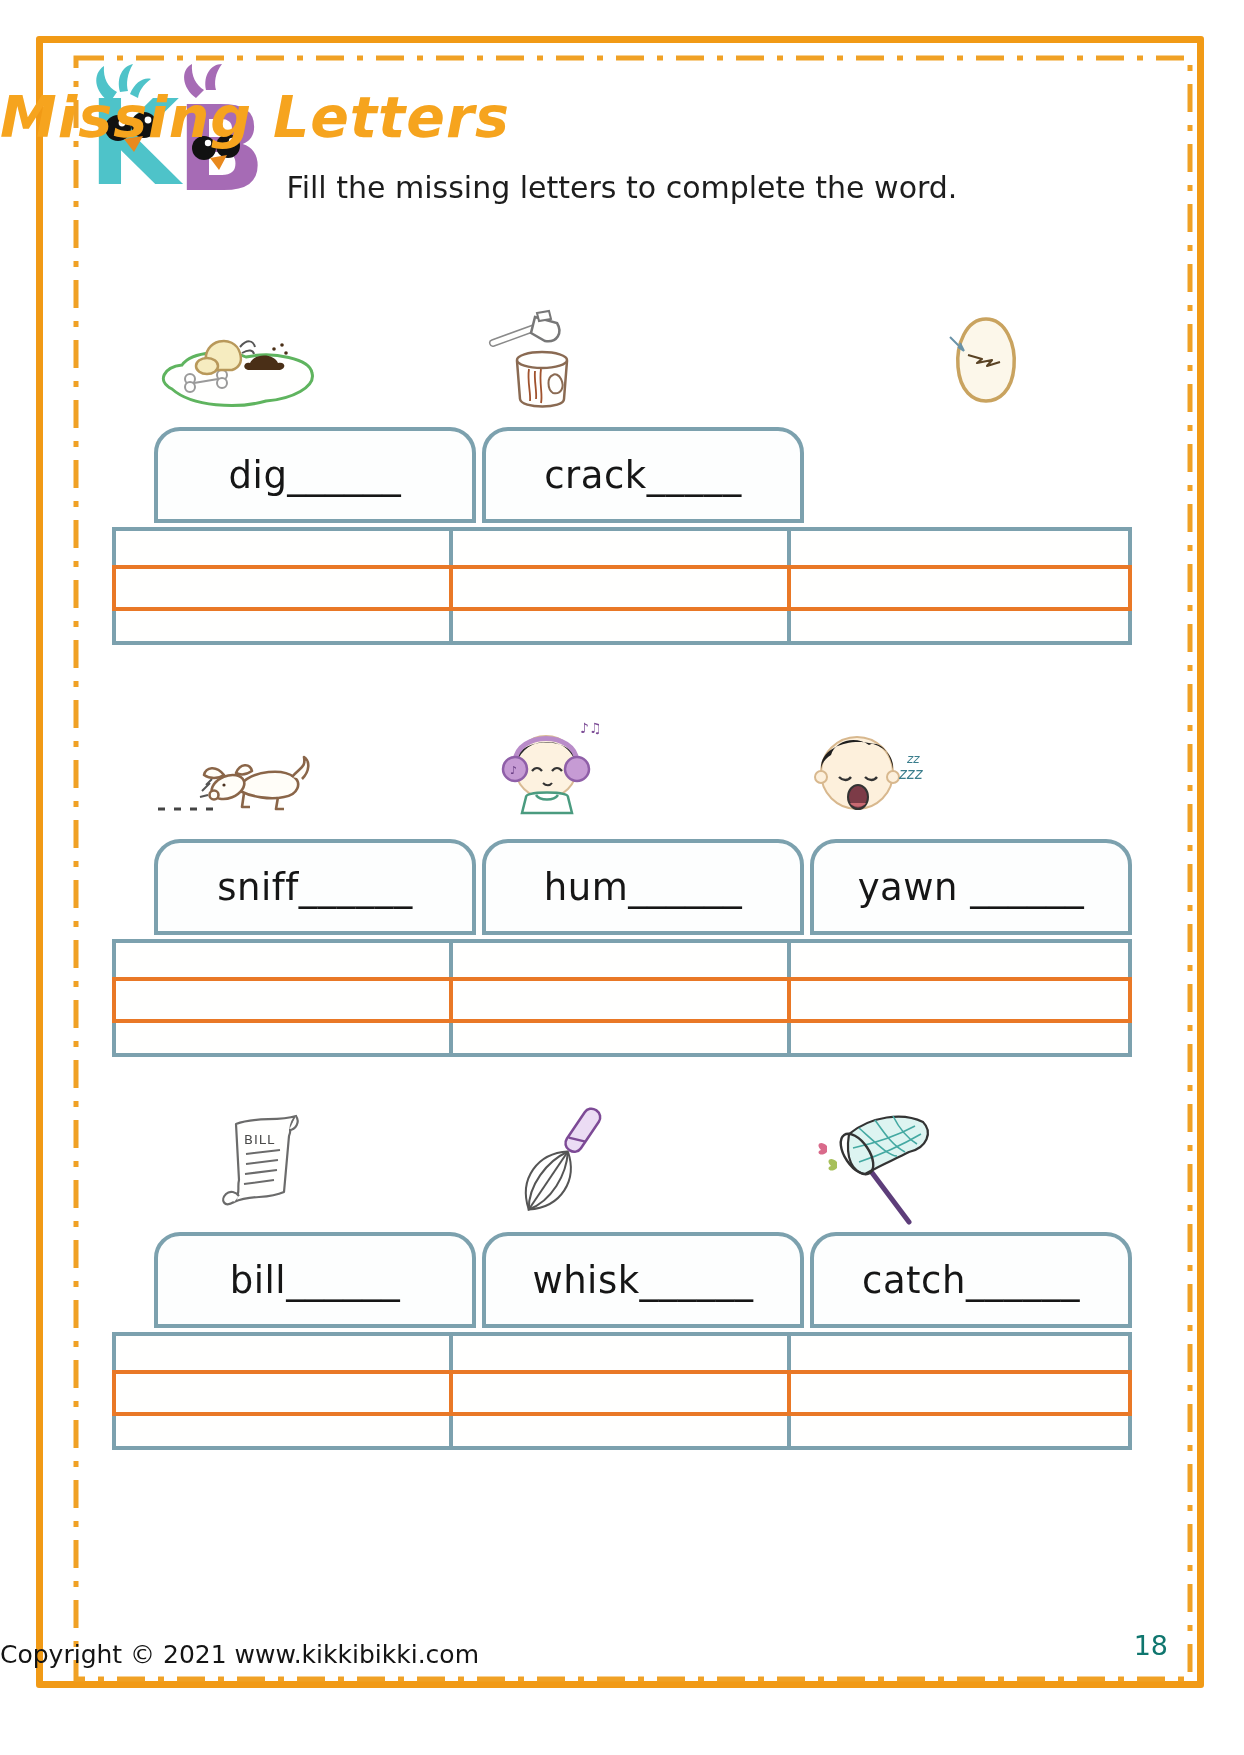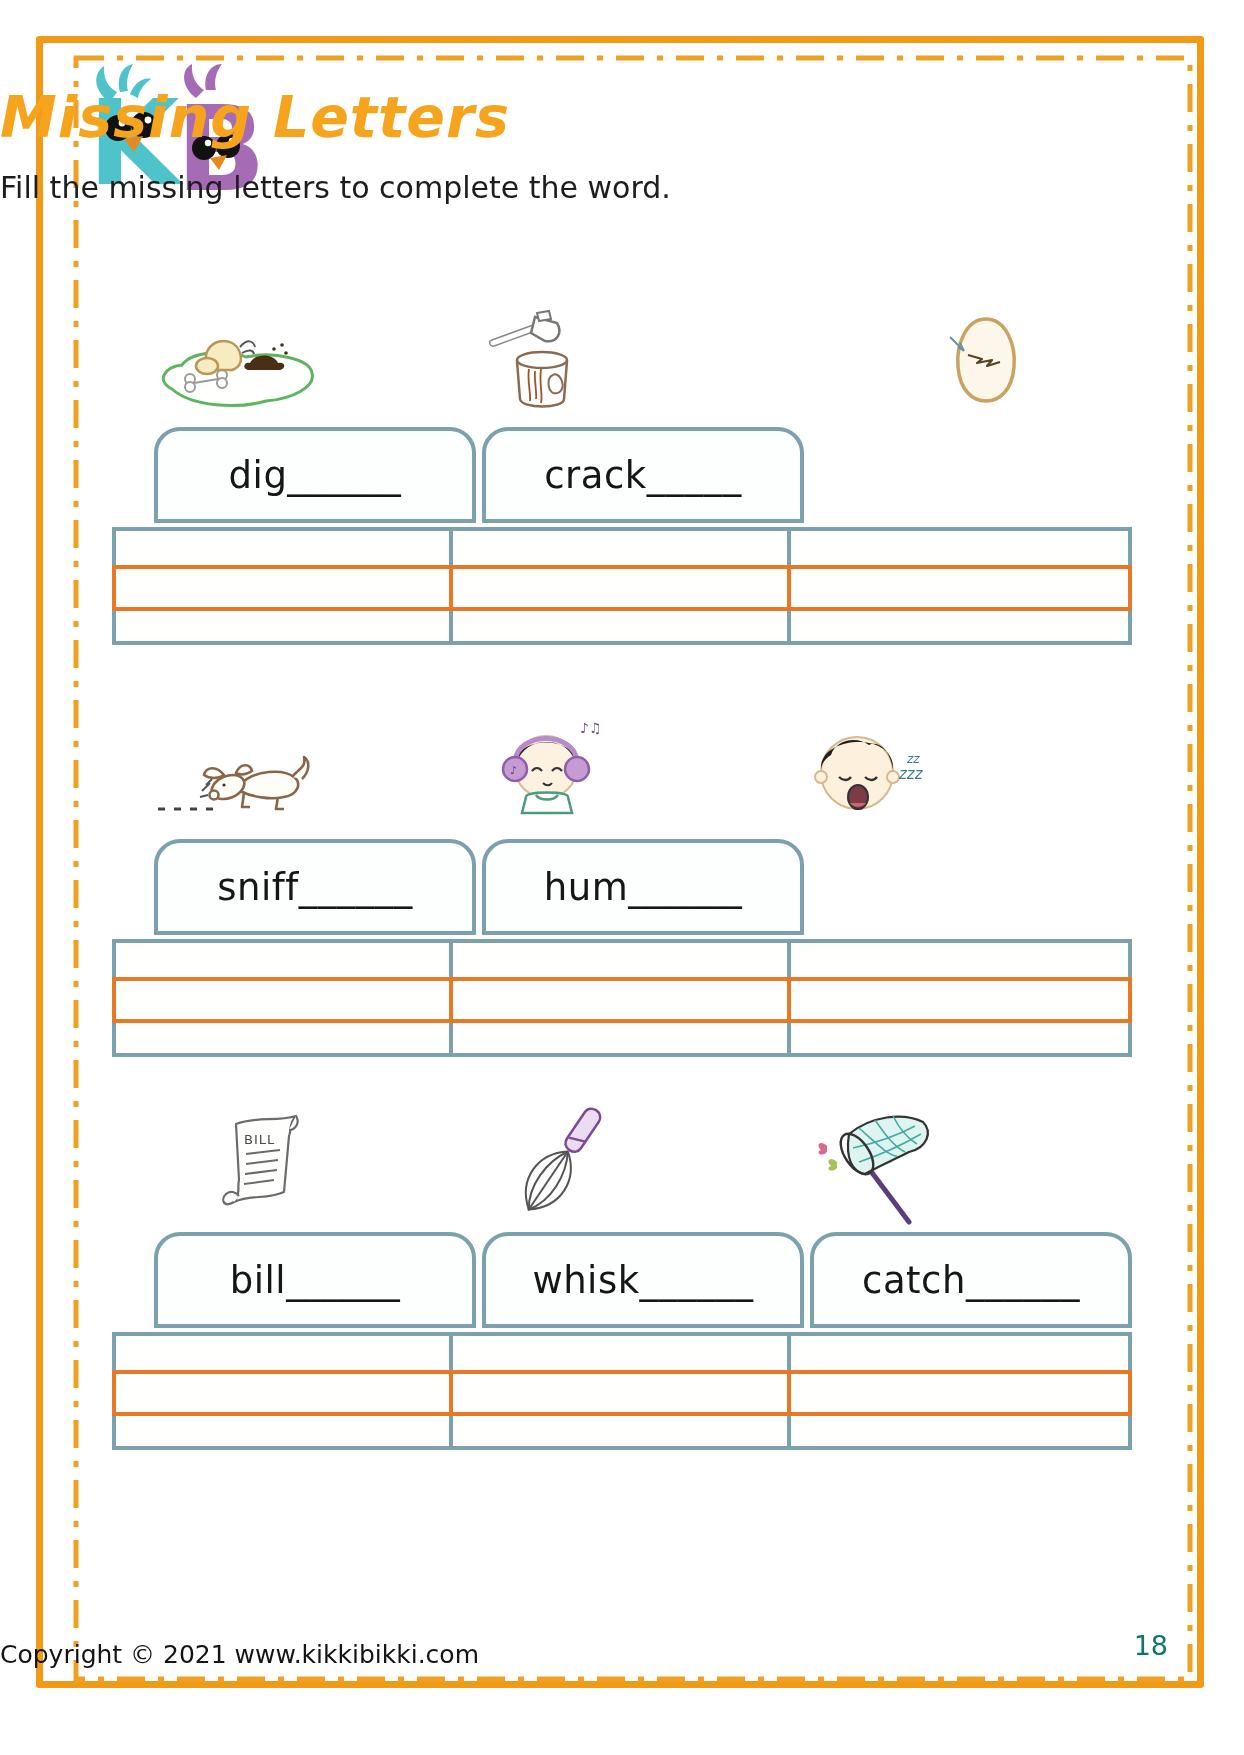--- a/index.html
+++ b/index.html
@@ -12,21 +12,21 @@
     position:absolute;left:36px;top:36px;width:1168px;height:1652px;
     border:7px solid #F19A16;box-sizing:border-box;border-radius:3px;
   }
   .frame-dashed-svg{position:absolute;left:0;top:0;pointer-events:none;}
   
   .logo{position:absolute;left:80px;top:62px;}
   .title{
     position:absolute;top:84px;left:0;width:100%;
     font-size:57px;font-style:italic;font-weight:600;color:#F6A41E;letter-spacing:1px;
   }
-  .subtitle{position:absolute;top:166px;left:0;width:100%;
+  .subtitle{position:absolute;top:166px;left:0;width:100%;text-align:center;
     font-size:30px;line-height:1.45;color:#1d1d1d;}
   
   .word-section{position:absolute;left:112px;width:1020px;}
   .images-row{height:120px;display:grid;grid-template-columns:1fr 1fr 1fr;
     align-items:end;justify-items:center;margin-bottom:14px;}
   .img-cell{line-height:0;}
   .cards-row{display:grid;grid-template-columns:1fr 1fr 1fr;gap:6px;height:96px;margin-left:42px;}
   .word-card{
     box-sizing:border-box;border:4px solid #7CA1AE;border-radius:26px 26px 0 0;
     background:#fdfefe;display:flex;align-items:center;justify-content:center;
@@ -201,20 +201,23 @@
       </svg>
     </div>
   </div>
   <div class="cards-row">
     <div class="word-card">
       <span class="word">sniff______</span>
     </div>
     <div class="word-card">
       <span class="word">hum______</span>
     </div>
+    <div class="word-card">
+      <span class="word">yawn ______</span>
+    </div>
   </div>
   <div class="write-area">
     <div class="wrow blank top">
       <div></div>
         <div></div>
         <div></div>
     </div>
     <div class="wrow orange">
       <div></div>
         <div></div>

